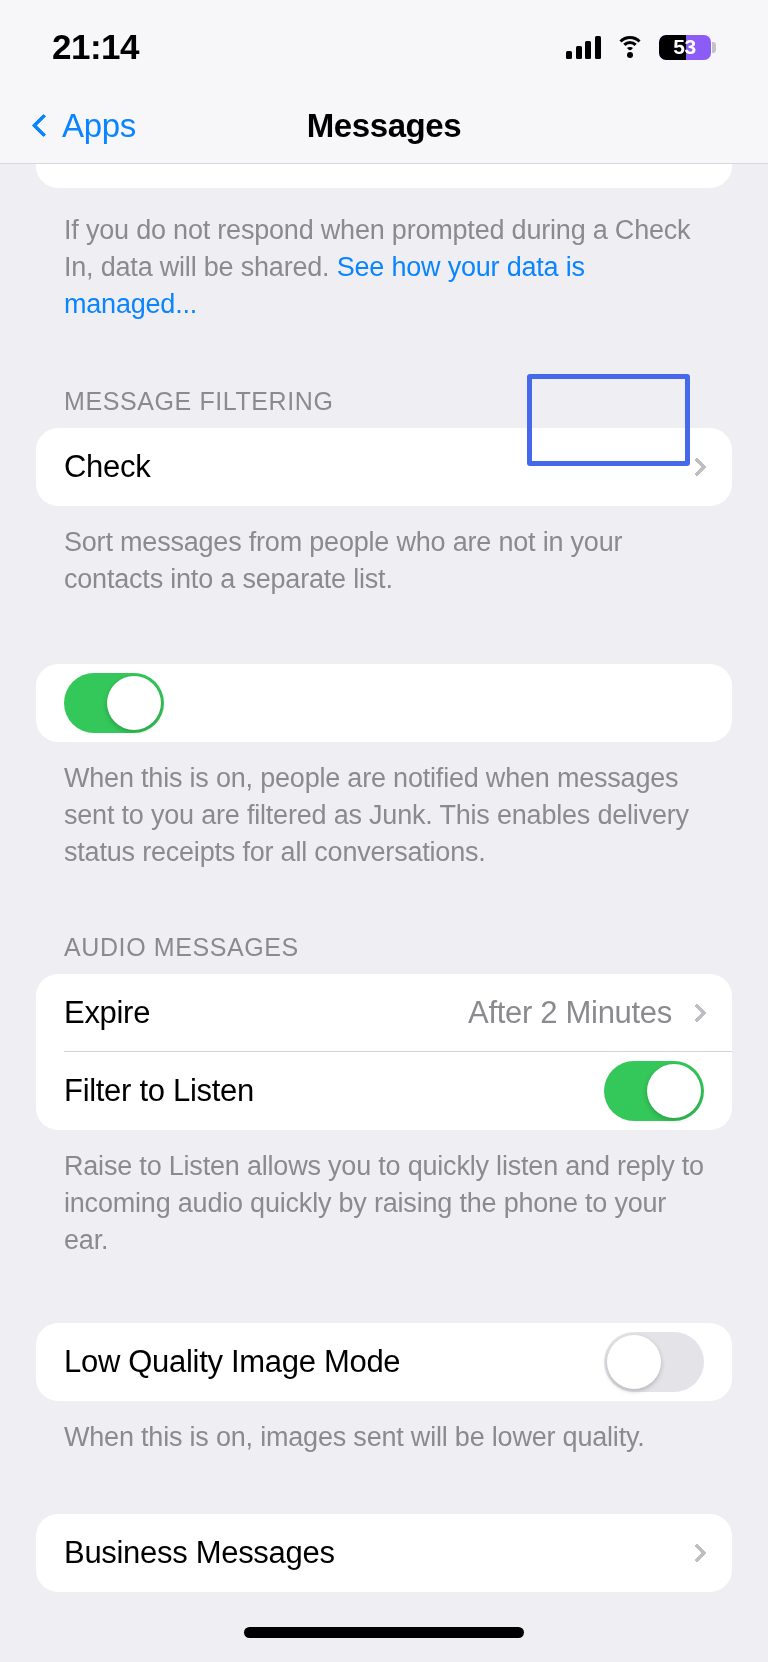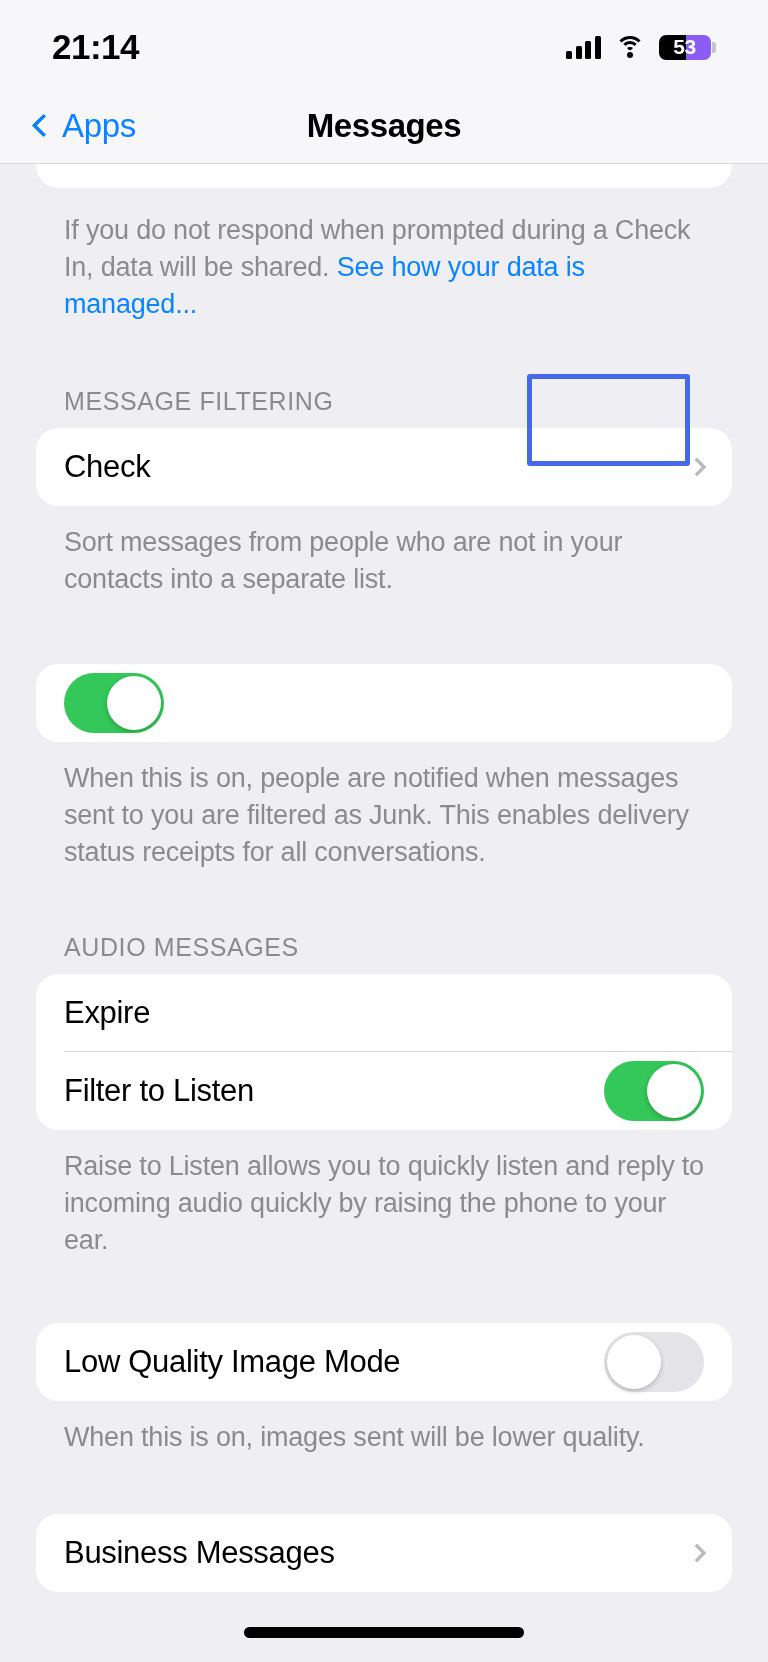--- a/index.html
+++ b/index.html
@@ -164,20 +164,24 @@
             </div>
         </div>
       </div>
       <div class="footnote">When this is on, people are notified when messages sent to you are filtered as Junk. This enables delivery status receipts for all conversations.</div>
 
       <div style="height:62px"></div>
       <div class="sect-header">AUDIO MESSAGES</div>
       <div class="card">
         <div class="row">
           <div class="label">Expire</div>
+          <div class="right-group">
+            <div class="value">After 2 Minutes</div>
+            <div class="chev"></div>
+          </div>
           <div class="sep"></div>
         </div>
         <div class="row">
           <div class="label">Filter to Listen</div>
           <div class="toggle on">
               <div class="knob"></div>
             </div>
         </div>
       </div>
       <div class="footnote">Raise to Listen allows you to quickly listen and reply to incoming audio quickly by raising the phone to your ear.</div>

